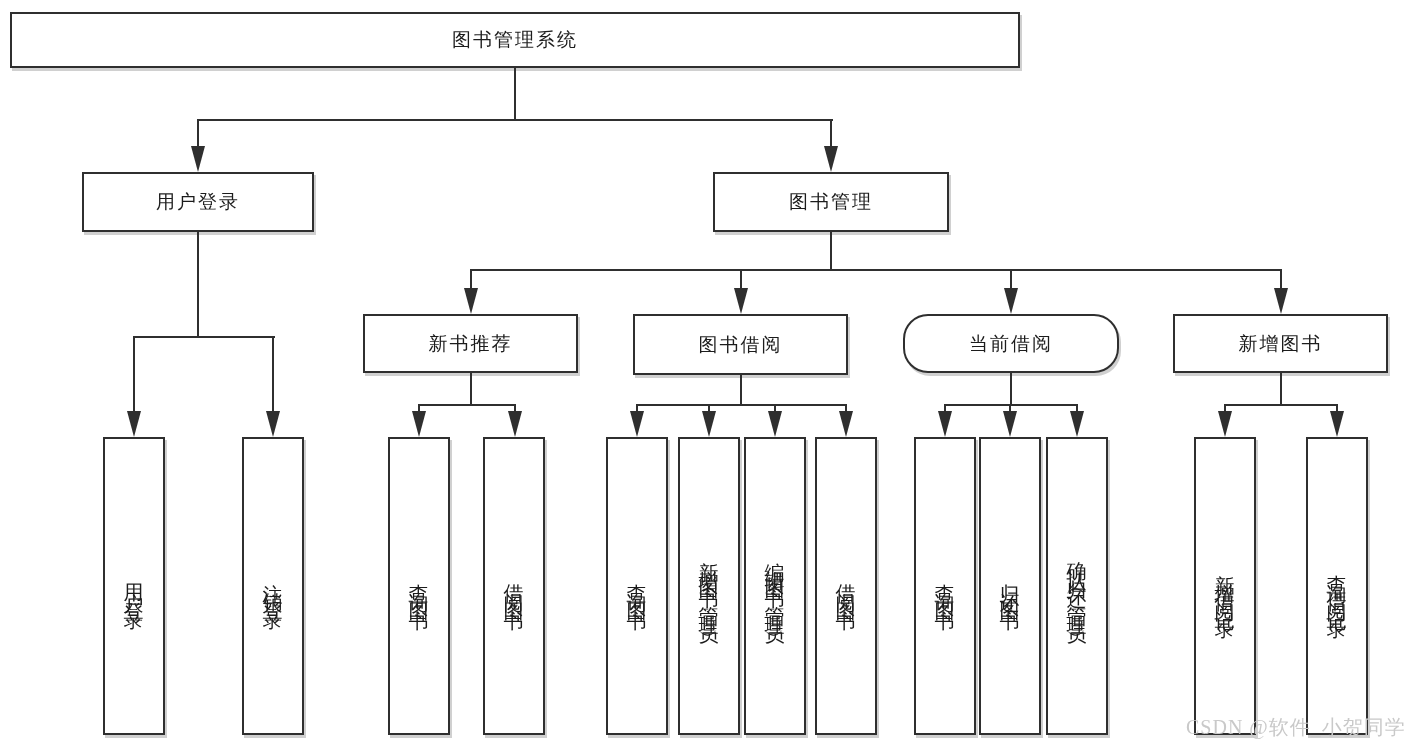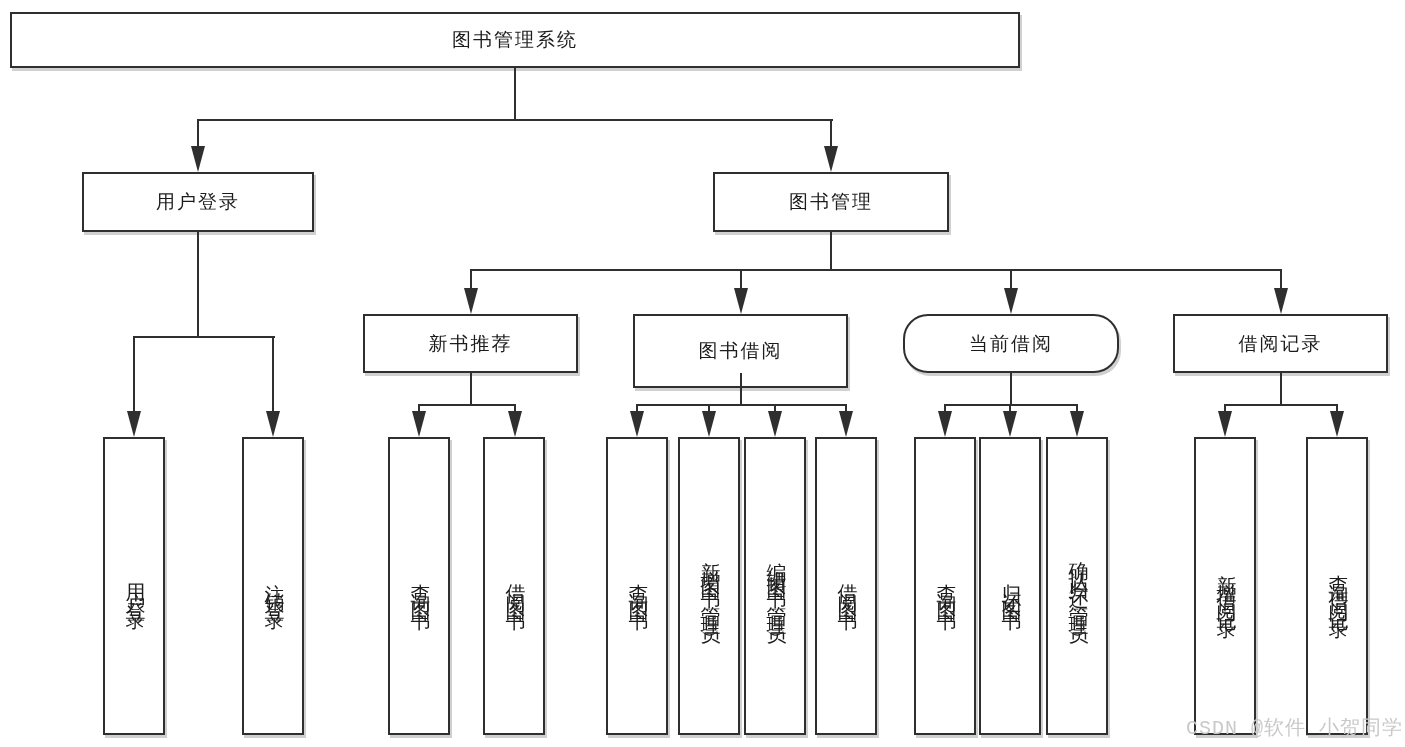--- a/index.html
+++ b/index.html
@@ -1,20 +1,20 @@
 <!DOCTYPE html>
 <html><head>
 <meta charset="utf-8">
 <style>
   html,body{margin:0;padding:0;background:#ffffff;}
   .canvas{
     position:relative;
     width:1405px;height:747px;
     background:#ffffff;
-    font-family:Liberation Mono, monospace;
+    font-family:Liberation Serif, serif;
     overflow:hidden;
   }
   .box{
     position:absolute;
     background:#ffffff;
     border:2px solid #2f2f2f;
     box-shadow:2px 3px 0 rgba(120,120,120,0.35);
     display:flex;align-items:center;justify-content:center;
     color:#1c1c1c;
     box-sizing:border-box;
@@ -84,28 +84,28 @@
   <div class="line" style="left:740px;top:269px;width:2px;height:22px;"></div>
   <div class="ar" style="left:734px;top:288px;"></div>
   <div class="line" style="left:1010px;top:269px;width:2px;height:22px;"></div>
   <div class="ar" style="left:1004px;top:288px;"></div>
   <div class="line" style="left:1280px;top:269px;width:2px;height:22px;"></div>
   <div class="ar" style="left:1274px;top:288px;"></div>
 
   <div class="box hbox" style="left:363px;top:314px;width:215px;height:59px;">
     <span class="lbl">新书推荐</span>
   </div>
-  <div class="box hbox" style="left:633px;top:314px;width:215px;height:74px;">
+  <div class="box hbox" style="left:633px;top:314px;width:215px;height:61px;">
     <span class="lbl">图书借阅</span>
   </div>
   <div class="box hbox" style="left:903px;top:314px;width:216px;height:59px;border-radius:25px;">
     <span class="lbl">当前借阅</span>
   </div>
   <div class="box hbox" style="left:1173px;top:314px;width:215px;height:59px;">
-    <span class="lbl">借阅记录</span>
+    <span class="lbl">新增图书</span>
   </div>
 
   <div class="line" style="left:470px;top:373px;width:2px;height:33px;"></div>
   <div class="line" style="left:418px;top:404px;width:98px;height:2px;"></div>
   <div class="line" style="left:418px;top:404px;width:2px;height:12px;"></div>
   <div class="ar" style="left:412px;top:411px;"></div>
   <div class="line" style="left:514px;top:404px;width:2px;height:12px;"></div>
   <div class="ar" style="left:508px;top:411px;"></div>
 
   <div class="line" style="left:740px;top:373px;width:2px;height:33px;"></div>

